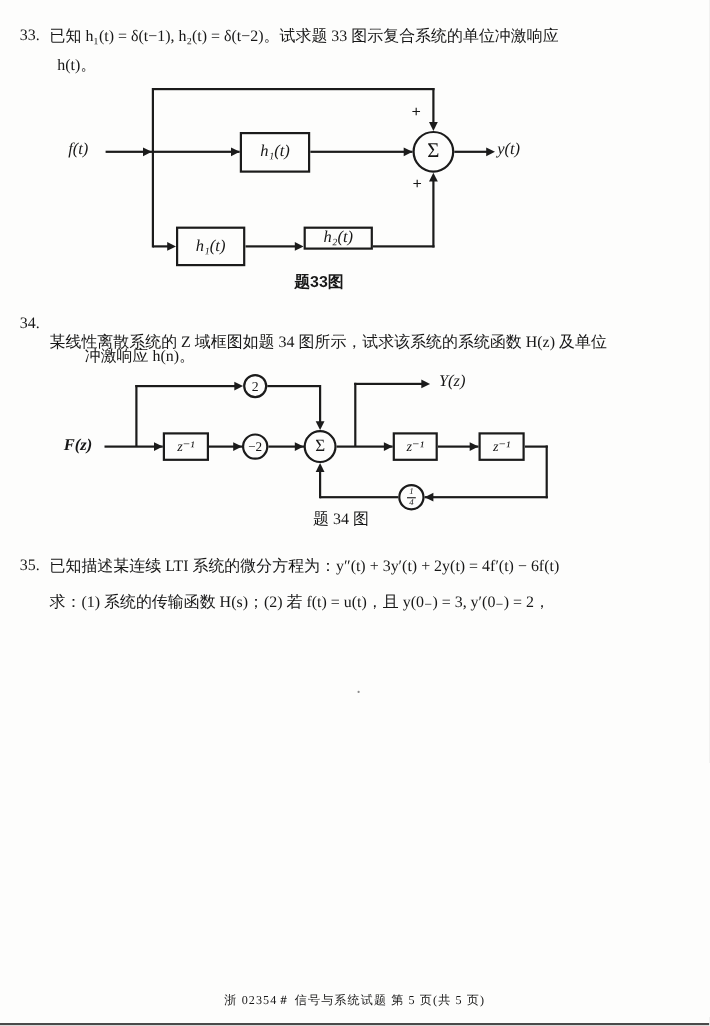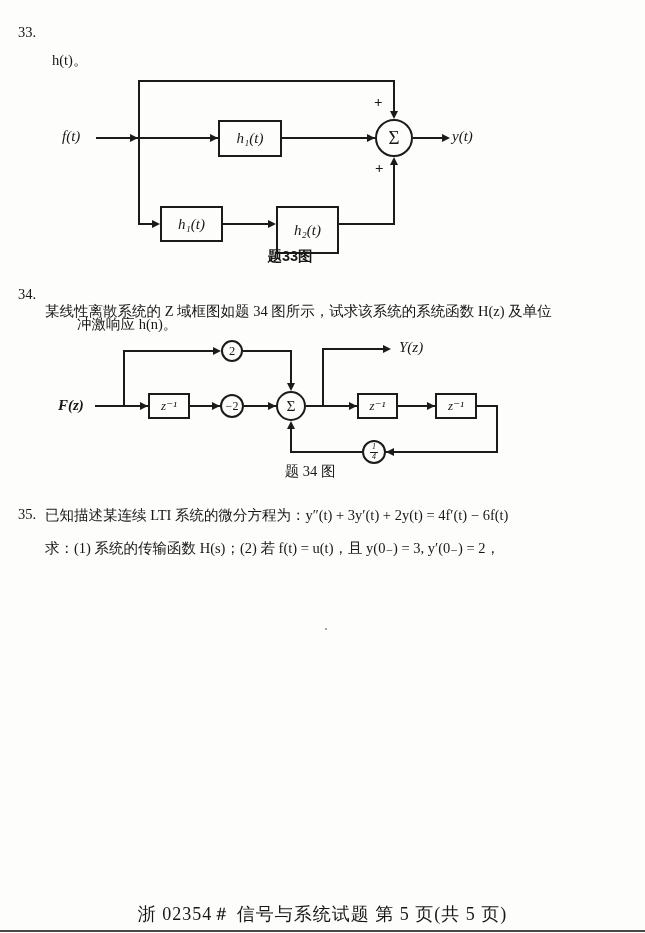--- a/index.html
+++ b/index.html
@@ -26,31 +26,32 @@
   .arr.u{border-left:4px solid transparent;border-right:4px solid transparent;border-bottom:8px solid #1b1b1b;}
   .lbl{position:absolute;white-space:nowrap;font-style:italic;font-size:15px;}
   .plus{position:absolute;font-style:normal;font-size:15px;font-weight:700;}
   .caption{position:absolute;text-align:center;font-size:14.5px;}
   .cap-bold{font-weight:700;font-family:"Liberation Sans","DejaVu Sans",sans-serif;}
   .frac{display:flex;flex-direction:column;align-items:center;line-height:1;font-style:italic;}
   .frac .num{font-size:8px;border-bottom:1px solid #1b1b1b;padding:0 2px 0.5px;}
   .frac .den{font-size:8px;padding-top:0.5px;}
   .footer{
     position:absolute;left:0;top:902px;width:100%;text-align:center;
-    font-size:18px;letter-spacing:1px;
+    font-size:11px;letter-spacing:1px;
   }
   .bottom-rule{position:absolute;left:0;top:930px;width:645px;height:2px;background:#4a4a4a;}
   .speck{position:absolute;left:325px;top:628px;width:2px;height:2px;background:#8a8a8a;border-radius:50%;}
 </style>
 </head>
 <body>
 
 <div class="page">
 
   <div class="qnum" style="left:18px;top:24px;">33.</div>
+  <div class="txt" style="left:45px;top:24px;">已知 h₁(t) = δ(t−1), h₂(t) = δ(t−2)。试求题 33 图示复合系统的单位冲激响应</div>
   <div class="txt" style="left:52px;top:51px;">h(t)。</div>
 
   <div>
 
     <div class="wire h" style="left:139px;top:80px;width:256px;"></div>
     <div class="wire v" style="left:138px;top:80px;height:145px;"></div>
     <div class="wire h" style="left:96px;top:137px;width:122px;"></div>
     <div class="wire h" style="left:282px;top:137px;width:93px;"></div>
     <div class="wire h" style="left:413px;top:137px;width:31px;"></div>
     <div class="wire v" style="left:393px;top:80px;height:32px;"></div>
@@ -67,21 +68,21 @@
     <div class="arr u" style="left:390px;top:157px;"></div>
     <div class="arr r" style="left:152px;top:220px;"></div>
     <div class="arr r" style="left:268px;top:220px;"></div>
 
     <div class="box" style="left:218px;top:120px;width:64px;height:37px;">
         <span>h₁(t)</span>
       </div>
     <div class="box" style="left:160px;top:206px;width:63px;height:36px;">
         <span>h₁(t)</span>
       </div>
-    <div class="box" style="left:276px;top:206px;width:63px;height:48px;">
+    <div class="box" style="left:276px;top:206px;width:63px;height:21px;">
         <span>h₂(t)</span>
       </div>
     <div class="box circle" style="left:375px;top:119px;width:38px;height:38px;font-style:normal;font-size:19px;">
         <span>Σ</span>
       </div>
 
     <div class="lbl" style="left:62px;top:128px;">f(t)</div>
     <div class="lbl" style="left:452px;top:128px;">y(t)</div>
     <div class="plus" style="left:374px;top:94px;">+</div>
     <div class="plus" style="left:375px;top:160px;">+</div>

